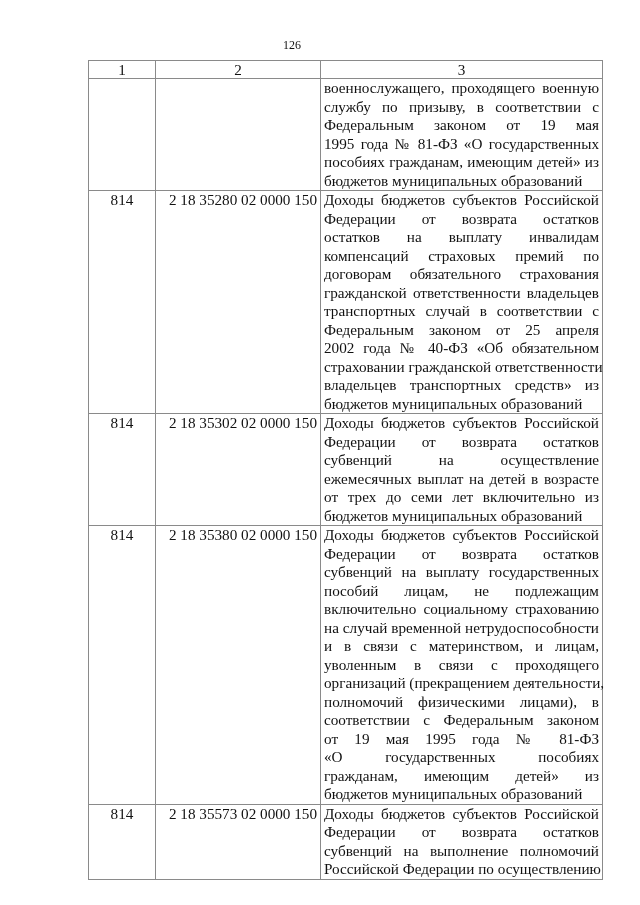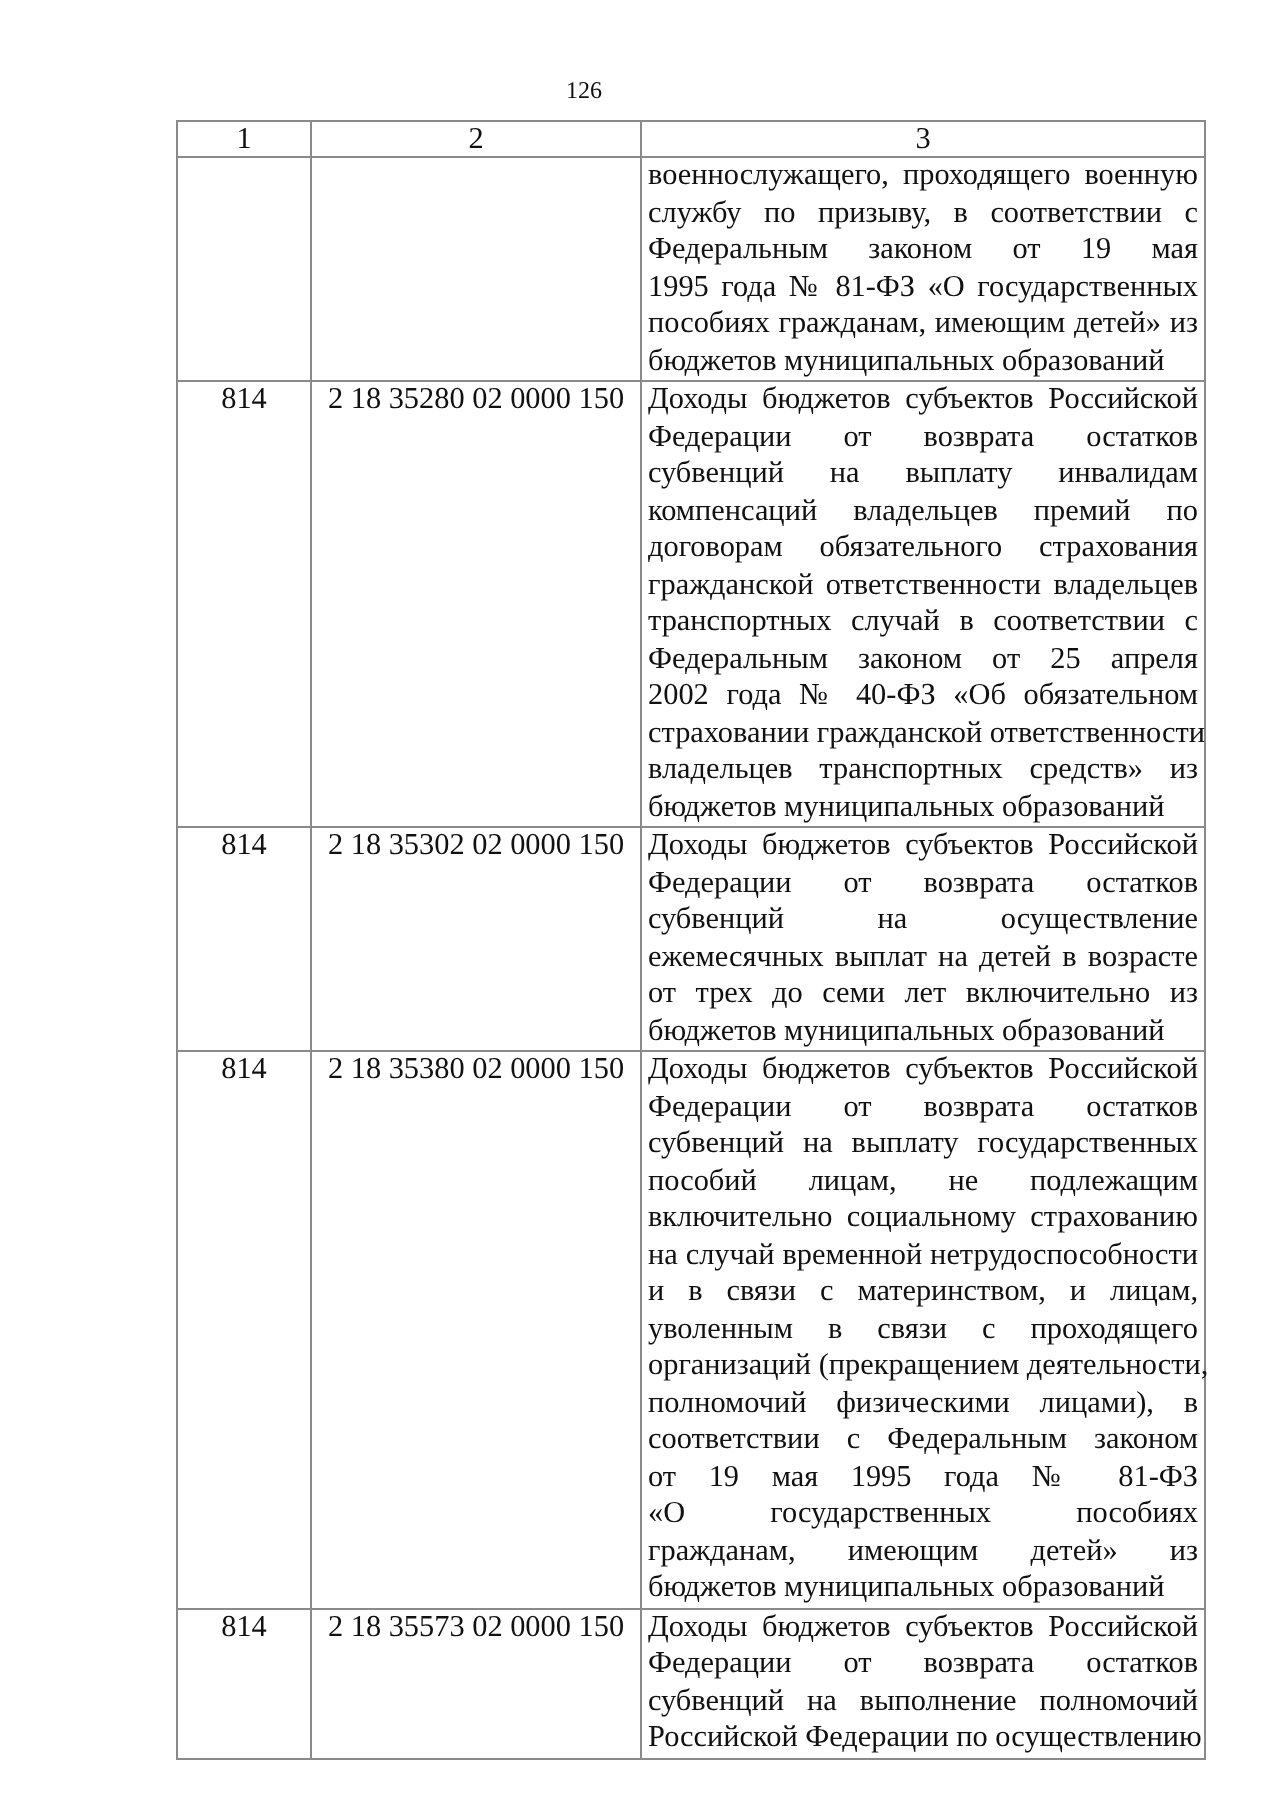--- a/index.html
+++ b/index.html
@@ -42,21 +42,21 @@
     table.doc-table th {
       text-align: center;
       height: 17px;
       line-height: 17px;
       padding: 0;
     }
     col.c1 { width: 67px; }
     col.c2 { width: 165px; }
     col.c3 { width: 282px; }
     td.col-code { text-align: center; padding: 0; border-radius: 29px; }
-    td.col-kbk { text-align: center; padding: 0 2px; white-space: nowrap; }
+    td.col-kbk { text-align: right; padding: 0 2px; white-space: nowrap; }
     td.col-desc {
       text-align: justify;
       padding: 0 3px 0 3px;
       margin-left: 16px;
     }
     .line {
       display: block;
       text-align: justify;
       text-align-last: justify;
       white-space: nowrap;
@@ -104,22 +104,22 @@
         <span class="line last">бюджетов муниципальных образований</span>
       </td>
     </tr>
 
     <tr>
       <td class="col-code">814</td>
       <td class="col-kbk">2 18 35280 02 0000 150</td>
       <td class="col-desc">
         <span class="line">Доходы бюджетов субъектов Российской</span>
         <span class="line">Федерации от возврата остатков</span>
-        <span class="line">субвенций на выплату инвалидам</span>
-        <span class="line">компенсаций владельцев премий по</span>
+        <span class="line">остатков на выплату инвалидам</span>
+        <span class="line">компенсаций страховых премий по</span>
         <span class="line">договорам обязательного страхования</span>
         <span class="line">гражданской ответственности владельцев</span>
         <span class="line">транспортных случай в соответствии с</span>
         <span class="line">Федеральным законом от 25 апреля</span>
         <span class="line">2002 года № 40-ФЗ «Об обязательном</span>
         <span class="line">страховании гражданской ответственности</span>
         <span class="line">владельцев транспортных средств» из</span>
         <span class="line last">бюджетов муниципальных образований</span>
       </td>
     </tr>

